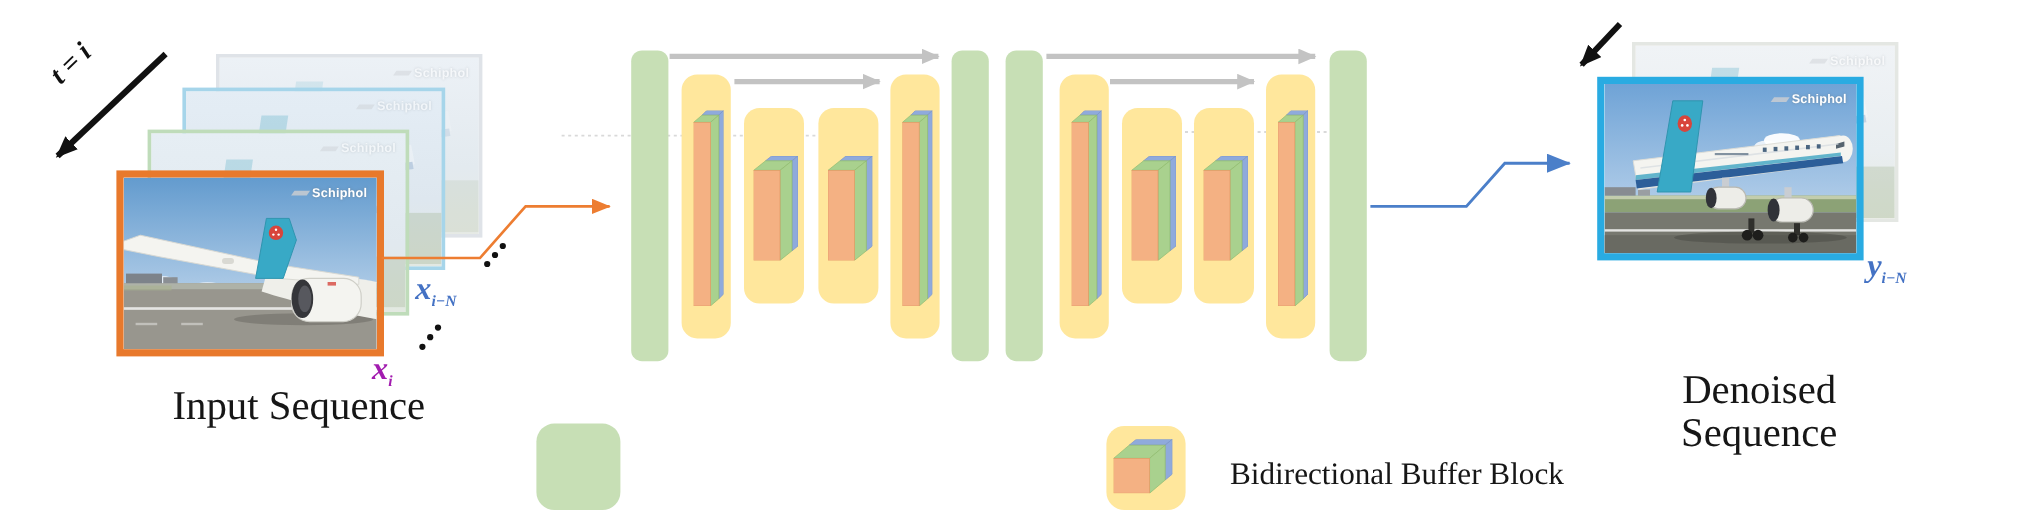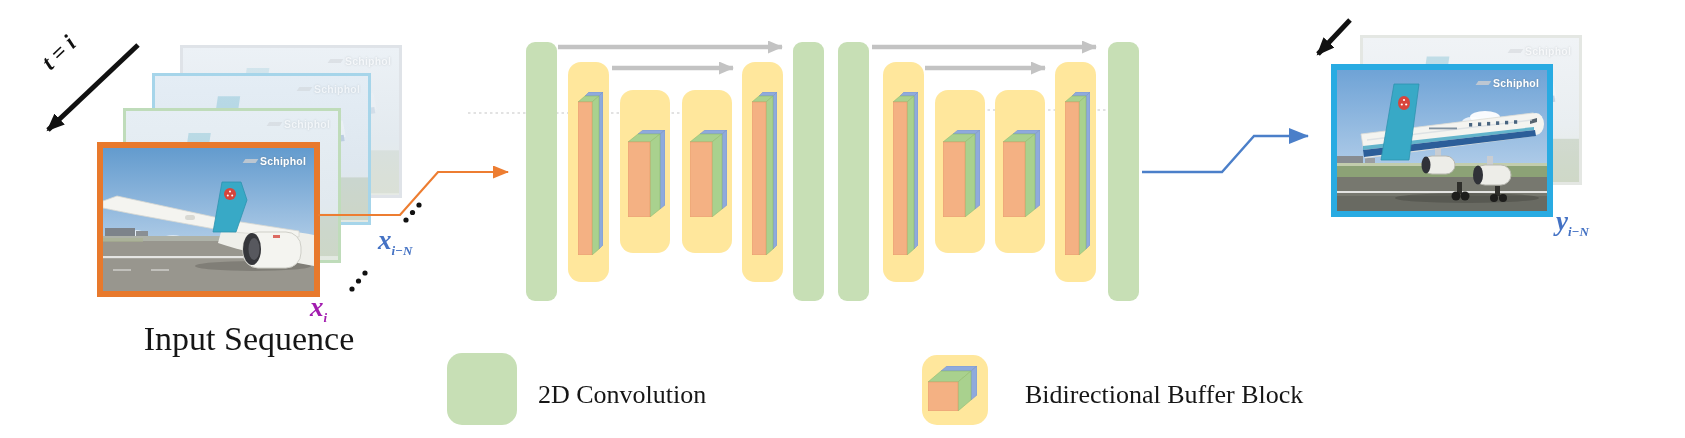--- a/index.html
+++ b/index.html
@@ -307,34 +307,34 @@
     </g>
     <g fill="#111">
       <circle cx="352" cy="289" r="2.6"></circle>
         <circle cx="358.5" cy="281" r="2.6"></circle>
         <circle cx="365" cy="273" r="2.6"></circle>
     </g>
   </svg>
 
   <div class="tlabel">t = i</div>
 
-  <div class="mlabel lab-blue" style="left:378px;top:227px;">
+  <div class="mlabel lab-blue" style="left:346px;top:227px;">
     <span>x</span><span class="msub">i−N</span>
   </div>
   <div class="mlabel lab-orange" style="left:310px;top:294px;">
     <span>x</span><span class="msub">i</span>
   </div>
   <div class="mlabel lab-blue" style="left:1556px;top:208px;">
     <span>y</span><span class="msub">i−N</span>
   </div>
 
   <div class="caption" style="left:126px;top:321px;width:246px;">Input Sequence</div>
+  <div class="caption" style="left:1335px;top:308px;width:262px;">Denoised Sequence</div>
 
   <div class="legend-swatch" style="left:447px;top:353px;width:70px;height:72px;background:#C7DFB5;"></div>
-  <div class="legend-text" style="left:538px;top:382px;">2D Convolution</div>
 
   <div class="legend-swatch" style="left:922px;top:355px;width:66px;height:70px;background:#FFE79C;">
     <svg style="position:absolute;left:6px;top:11px" width="49" height="45">
       <use href="#box-legend" xlink:href="#box-legend"></use>
     </svg>
   </div>
   <div class="legend-text" style="left:1025px;top:382px;">Bidirectional Buffer Block</div>
 
 </div>
 

